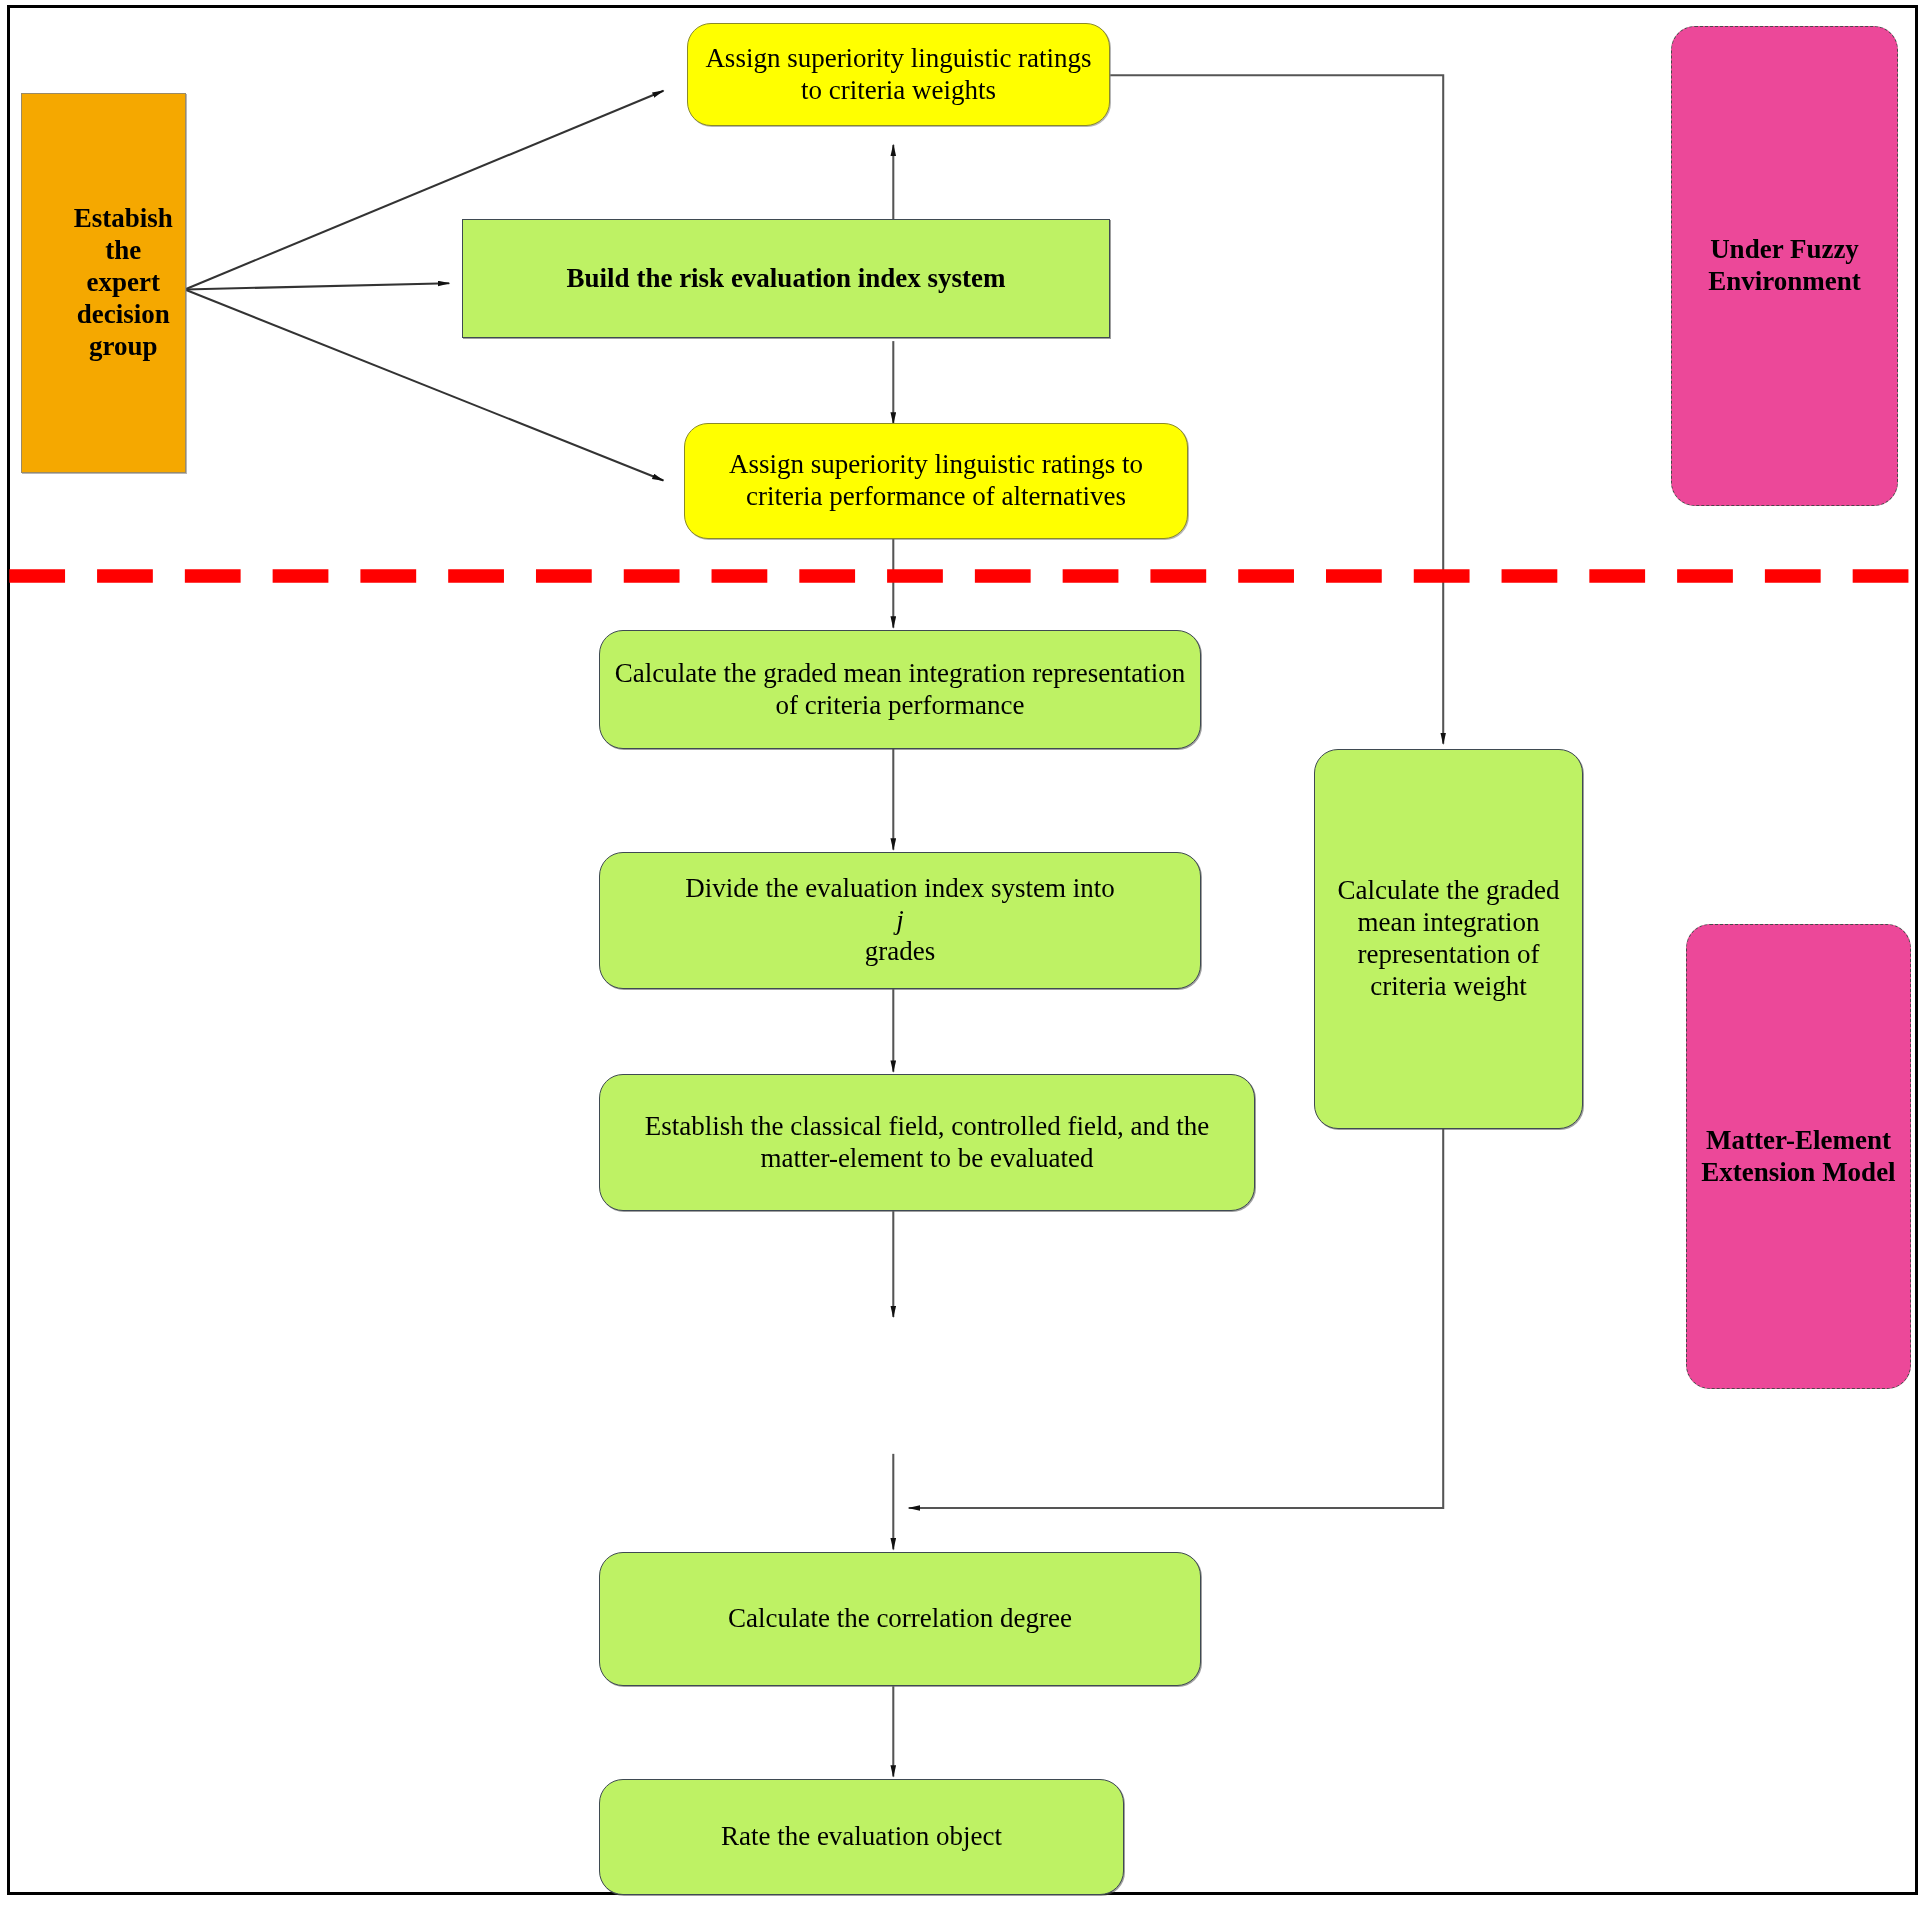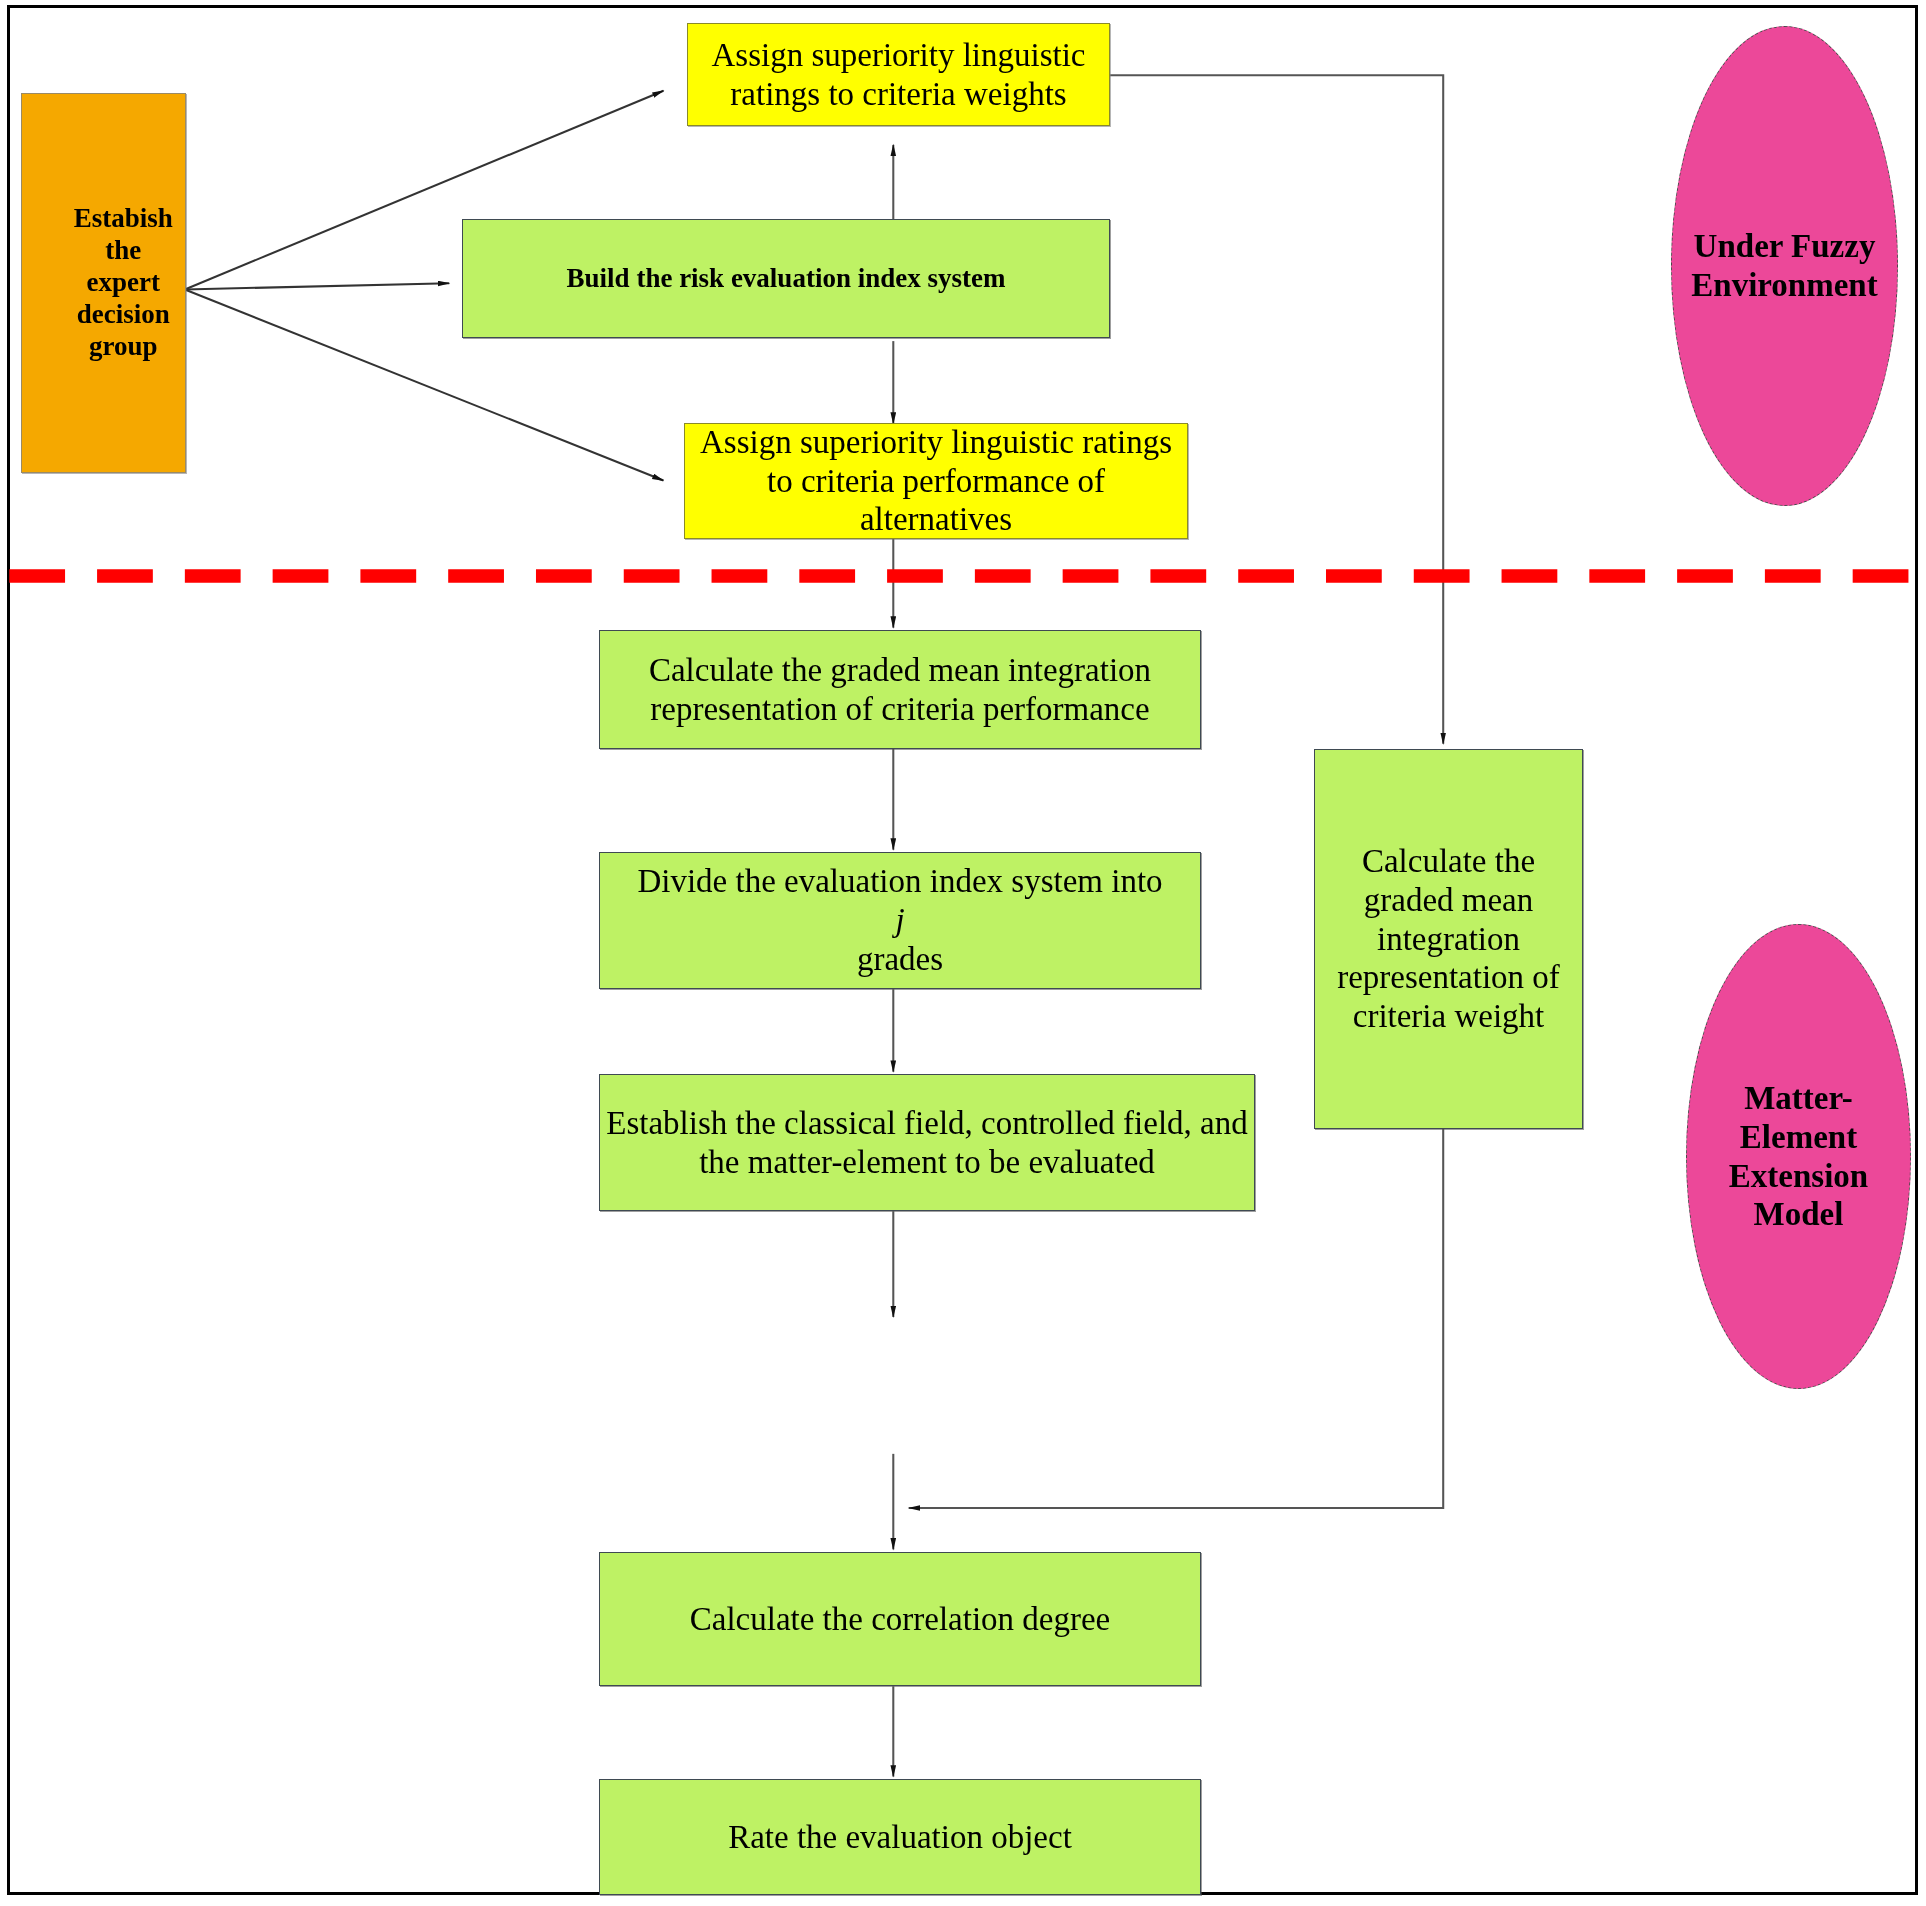--- a/index.html
+++ b/index.html
@@ -47,21 +47,21 @@
     background:#F5A800;
     border:1.5px solid #9a8a66;
     box-shadow:1px 1px 0 rgba(110,110,110,.5);
   }
   .ellipse{
     background:#ec4899;
     border:1.5px dashed #4a4a4a;
     border-radius:50%;
   }
   .bold{font-weight:bold;}
-  .t-lg{font-size:33px;}
+  .t-lg{font-size:27px;border-radius:24px;}
   .t-xl{font-size:27px;}
   .ital{font-style:italic;}
   svg#wires{
     position:absolute;
     left:0;top:0;
     width:1926px;height:1907px;
     z-index:2;
     pointer-events:none;
   }
   svg#divider{
@@ -151,21 +151,21 @@
 
   <div class="node box-blue t-lg" style="left:599px; top:1074px; width:656px; height:137px;">
     <span>Establish the classical field, controlled field, and the matter-element to be evaluated</span>
   </div>
 
 
   <div class="node box-blue t-lg" style="left:599px; top:1552px; width:602px; height:134px;">
     <span>Calculate the correlation degree</span>
   </div>
 
-  <div class="node box-blue t-lg" style="left:599px; top:1779px; width:602px; height:116px;font-family:Liberation Serif, serif;">
+  <div class="node box-blue t-lg" style="left:599px; top:1779px; width:525px; height:116px;font-family:Liberation Serif, serif;">
     <span>Rate the evaluation object</span>
   </div>
 
   <div class="node box-blue t-lg" style="left:1314px; top:749px; width:269px; height:380px;">
     <span>Calculate the graded mean integration representation  of criteria weight</span>
   </div>
 
   <div class="node ellipse bold t-lg" style="left:1686px; top:924px; width:225px; height:465px;">
     <span>Matter-Element Extension Model</span>
   </div>

